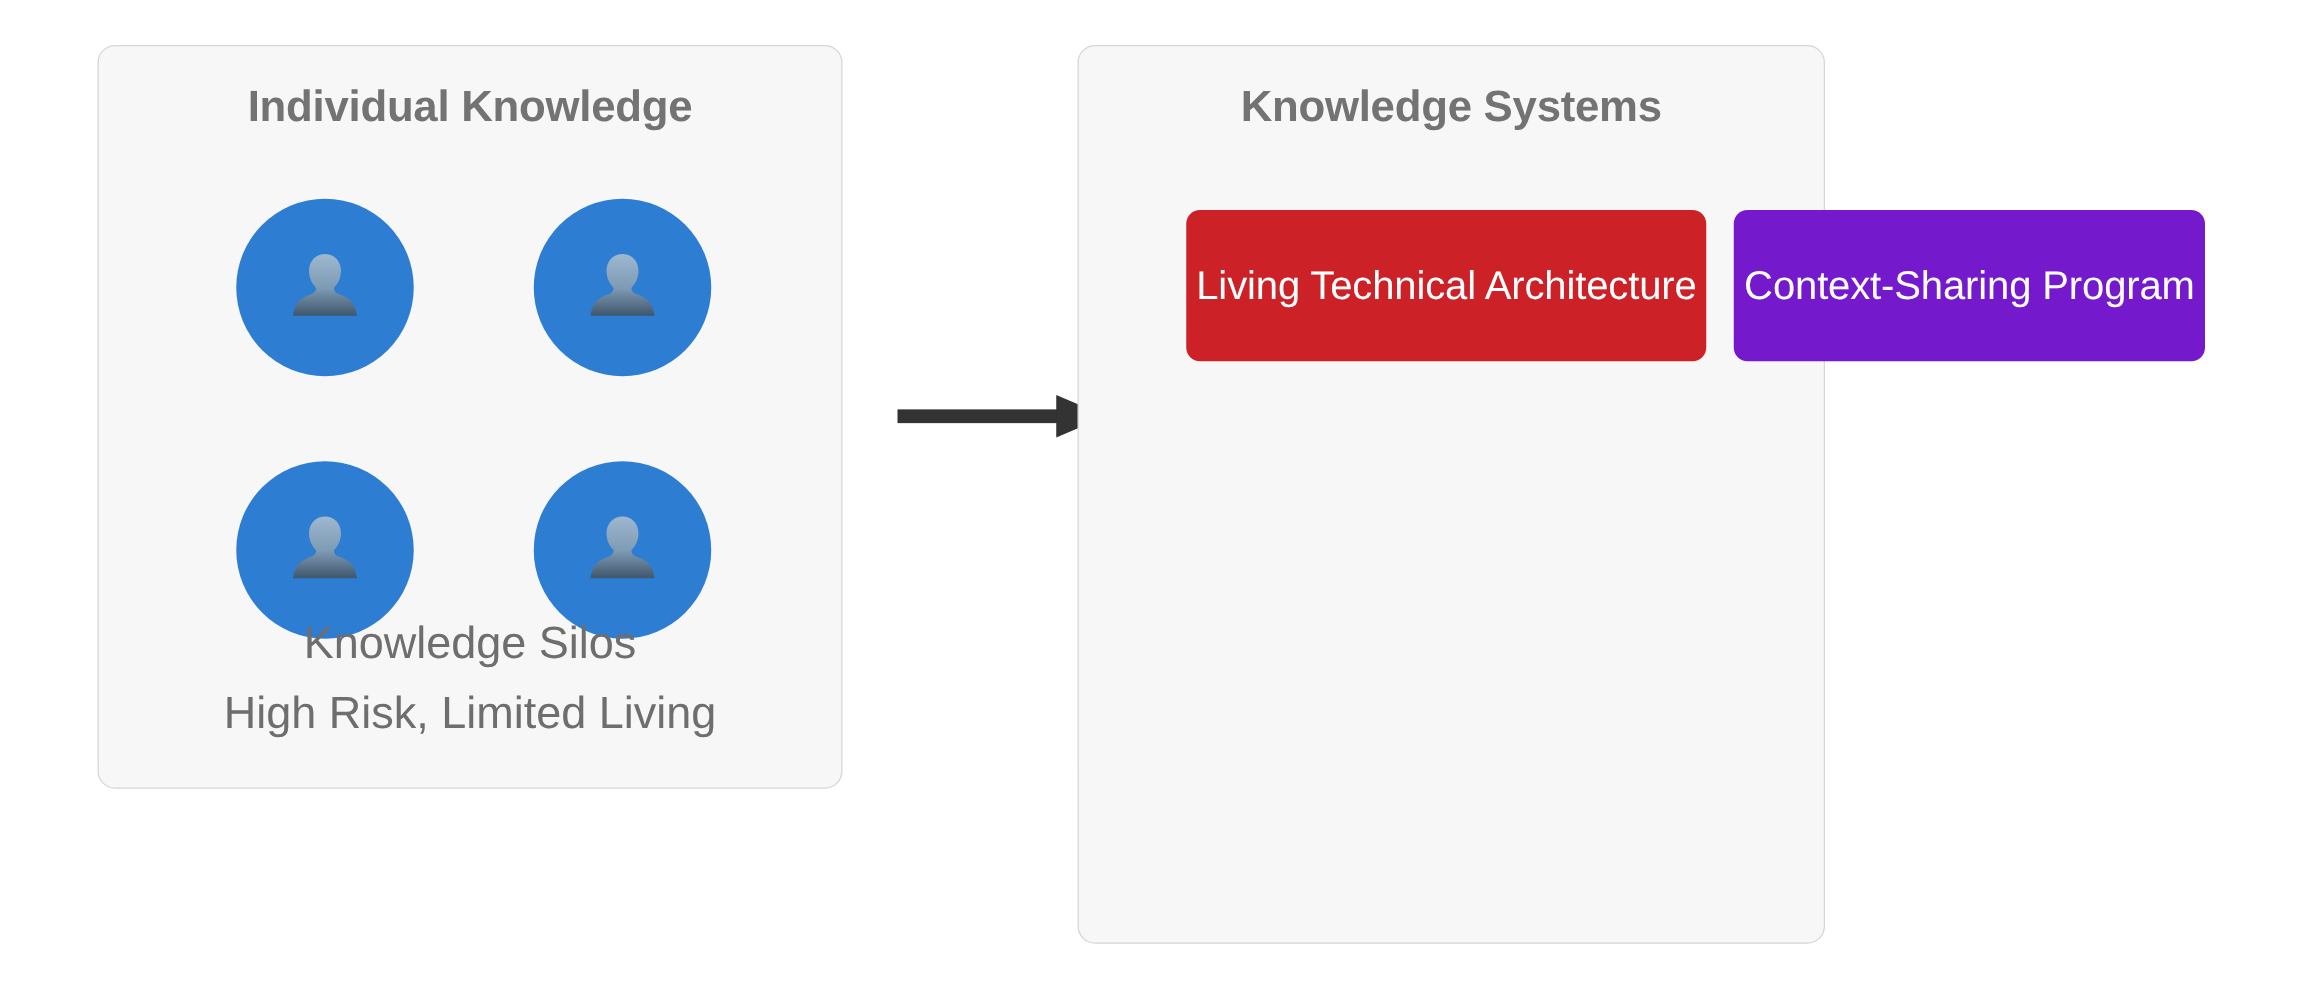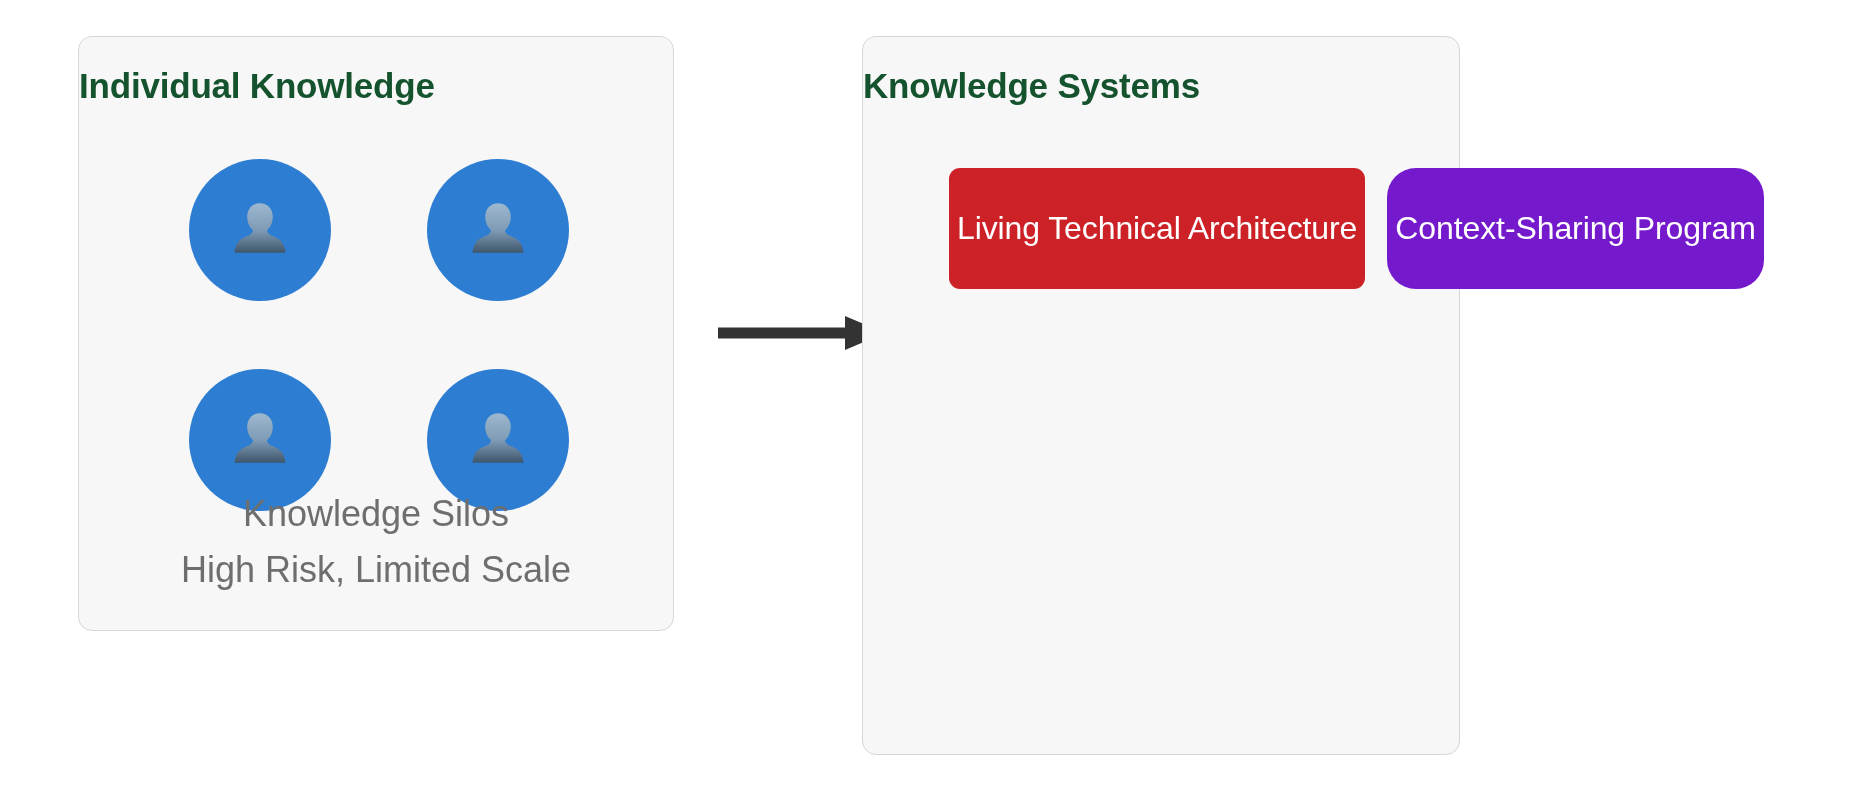--- a/index.html
+++ b/index.html
@@ -29,23 +29,24 @@
     box-sizing:border-box;
   }
 
   .panel-left  { left:78px;  top:36px; width:596px; height:595px; }
   .panel-right { left:862px; top:36px; width:598px; height:719px; }
 
   .panel-title {
     position:absolute;
     left:0; right:0;
     top:30px;
+    text-align:center;
     font-size:35px;
     font-weight:bold;
-    color:#14532d;
+    color:#737373;
     letter-spacing:-0.2px;
     line-height:1.1;
   }
 
   
   .avatar-grid {
     position:absolute;
     left:110px;
     top:122px;
     width:380px;
@@ -193,21 +194,21 @@
             </defs>
             <path fill="url(#ag4)" d="M32 6c-7.2 0-12.4 5.4-12.4 13.1 0 5.4 2.3 10.2 5.6 13.2-0.3 2.6-1.8 4.2-4.6 5.2-5.6 2-9.1 4.3-11.1 8.4-1.2 2.4-1.9 5.1-2.3 8.1h49.6c-0.4-3-1.1-5.7-2.3-8.1-2-4.1-5.5-6.4-11.1-8.4-2.8-1-4.3-2.6-4.6-5.2 3.3-3 5.6-7.8 5.6-13.2C44.4 11.4 39.2 6 32 6z"></path>
           </svg>
         </span>
       </div>
 
     </div>
 
     <div class="captions">
       <div class="caption-line">Knowledge Silos</div>
-      <div class="caption-line">High Risk, Limited Scale</div>
+      <div class="caption-line">High Risk, Limited Living</div>
     </div>
 
   </div>
 
   <div class="arrow-wrap">
     <span>
       <svg viewBox="0 0 190 66" xmlns="http://www.w3.org/2000/svg">
         <rect x="13" y="27.5" width="135" height="11" fill="#333333"></rect>
         <path d="M140 16 L180 33 L140 50 Z" fill="#333333"></path>
       </svg>
@@ -218,21 +219,21 @@
 
     <div class="panel-title">Knowledge Systems</div>
 
     <div class="bars">
 
       <div class="bar" style="background:#cc2227;">
         <span>Living Technical Architecture</span>
       </div>
 
 
-      <div class="bar" style="background:#7519cc;border-radius:29px;">
+      <div class="bar" style="background:#7519cc;">
         <span>Context-Sharing Program</span>
       </div>
 
     </div>
 
   </div>
 
 </div>
 
 </body></html>

